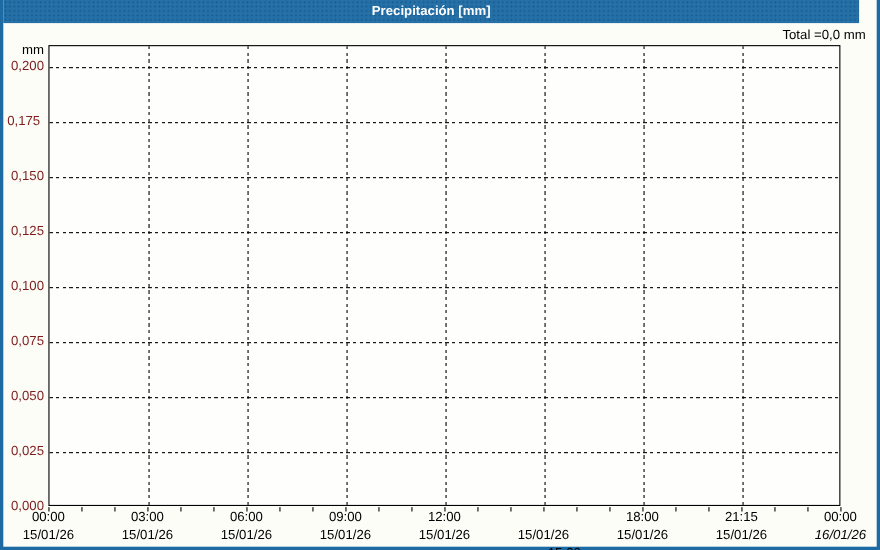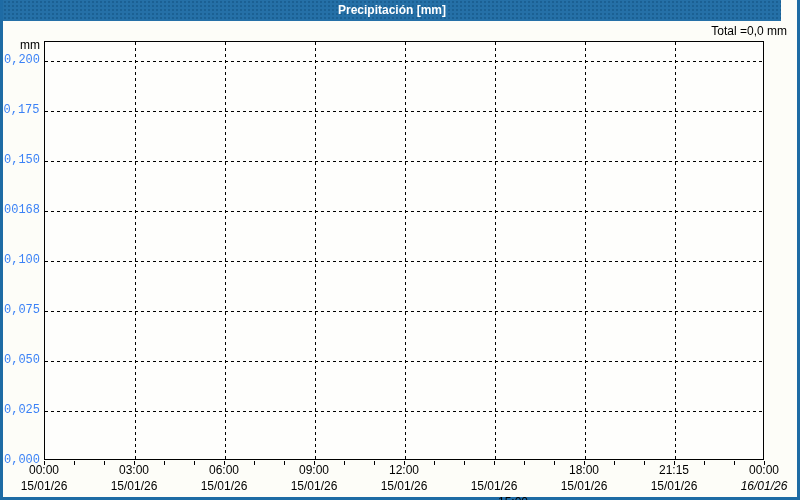--- a/index.html
+++ b/index.html
@@ -70,23 +70,22 @@
     background: #000000;
   }
   .y-tick-label {
     position: absolute;
     left: 0;
     width: 37px;
     height: 14px;
     font-size: 12px;
     line-height: 14px;
     text-align: right;
-    color: #3b82f6;
+    color: #7f1d1d;
     white-space: nowrap;
-    font-family: Liberation Mono, monospace;
   }
   .x-time-label, .x-date-label {
     position: absolute;
     width: 72px;
     font-size: 12px;
     line-height: 13px;
     text-align: center;
     color: #000000;
     white-space: nowrap;
   }
@@ -128,21 +127,21 @@
         <div class="v-grid" style="left: 270px;"></div>
         <div class="v-grid" style="left: 360px;"></div>
         <div class="v-grid" style="left: 450px;"></div>
         <div class="v-grid" style="left: 540px;"></div>
         <div class="v-grid" style="left: 630px;"></div>
       </div>
     <div id="axis-labels">
         <div class="y-tick-label" style="top: 53px;">0,200</div>
         <div class="y-tick-label" style="top: 103px; text-align: center;">0,175</div>
         <div class="y-tick-label" style="top: 153px;">0,150</div>
-        <div class="y-tick-label" style="top: 203px;">00168</div>
+        <div class="y-tick-label" style="top: 203px;">0,125</div>
         <div class="y-tick-label" style="top: 253px;">0,100</div>
         <div class="y-tick-label" style="top: 303px;">0,075</div>
         <div class="y-tick-label" style="top: 353px;">0,050</div>
         <div class="y-tick-label" style="top: 403px;">0,025</div>
         <div class="y-tick-label" style="top: 453px;">0,000</div>
         <div class="x-time-label" style="left: 5px;">00:00</div>
         <div class="x-date-label" style="left: 5px;">15/01/26</div>
         <div class="x-time-label" style="left: 95px;">03:00</div>
         <div class="x-date-label" style="left: 95px;">15/01/26</div>
         <div class="x-time-label" style="left: 185px;">06:00</div>

